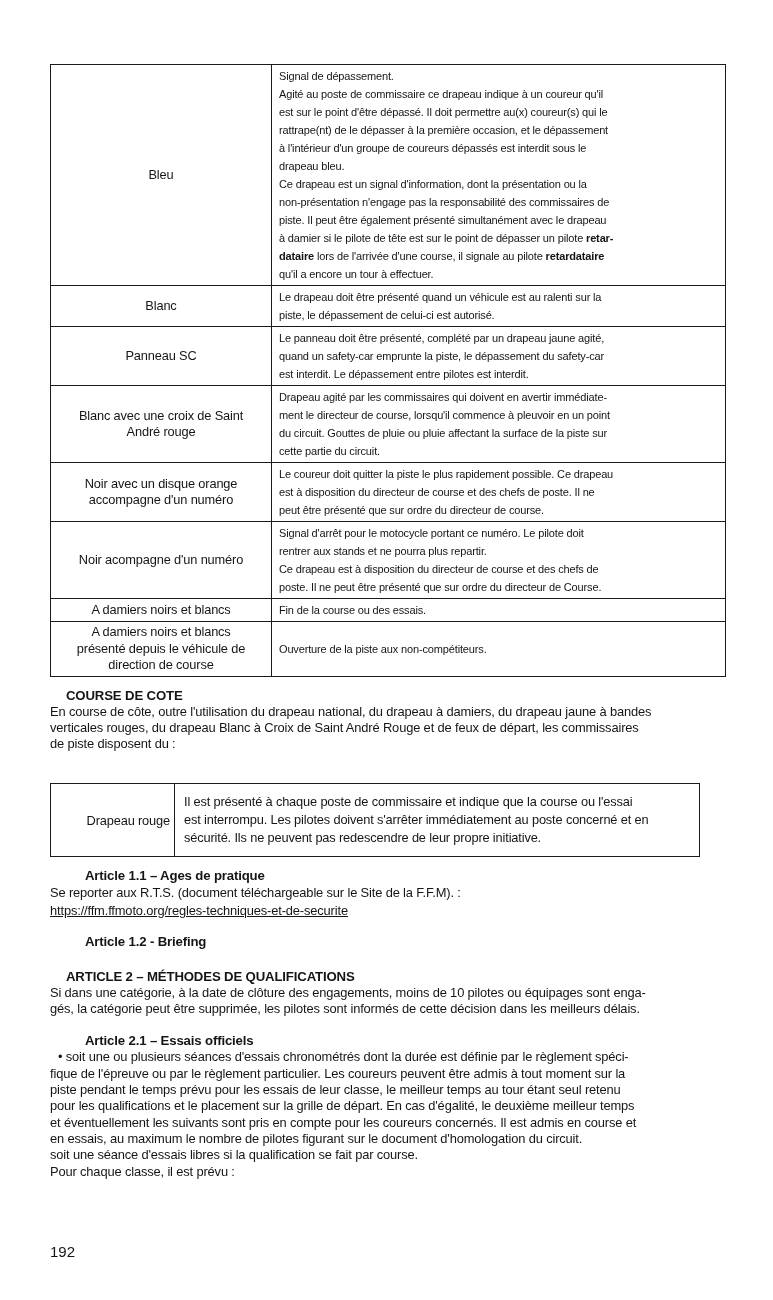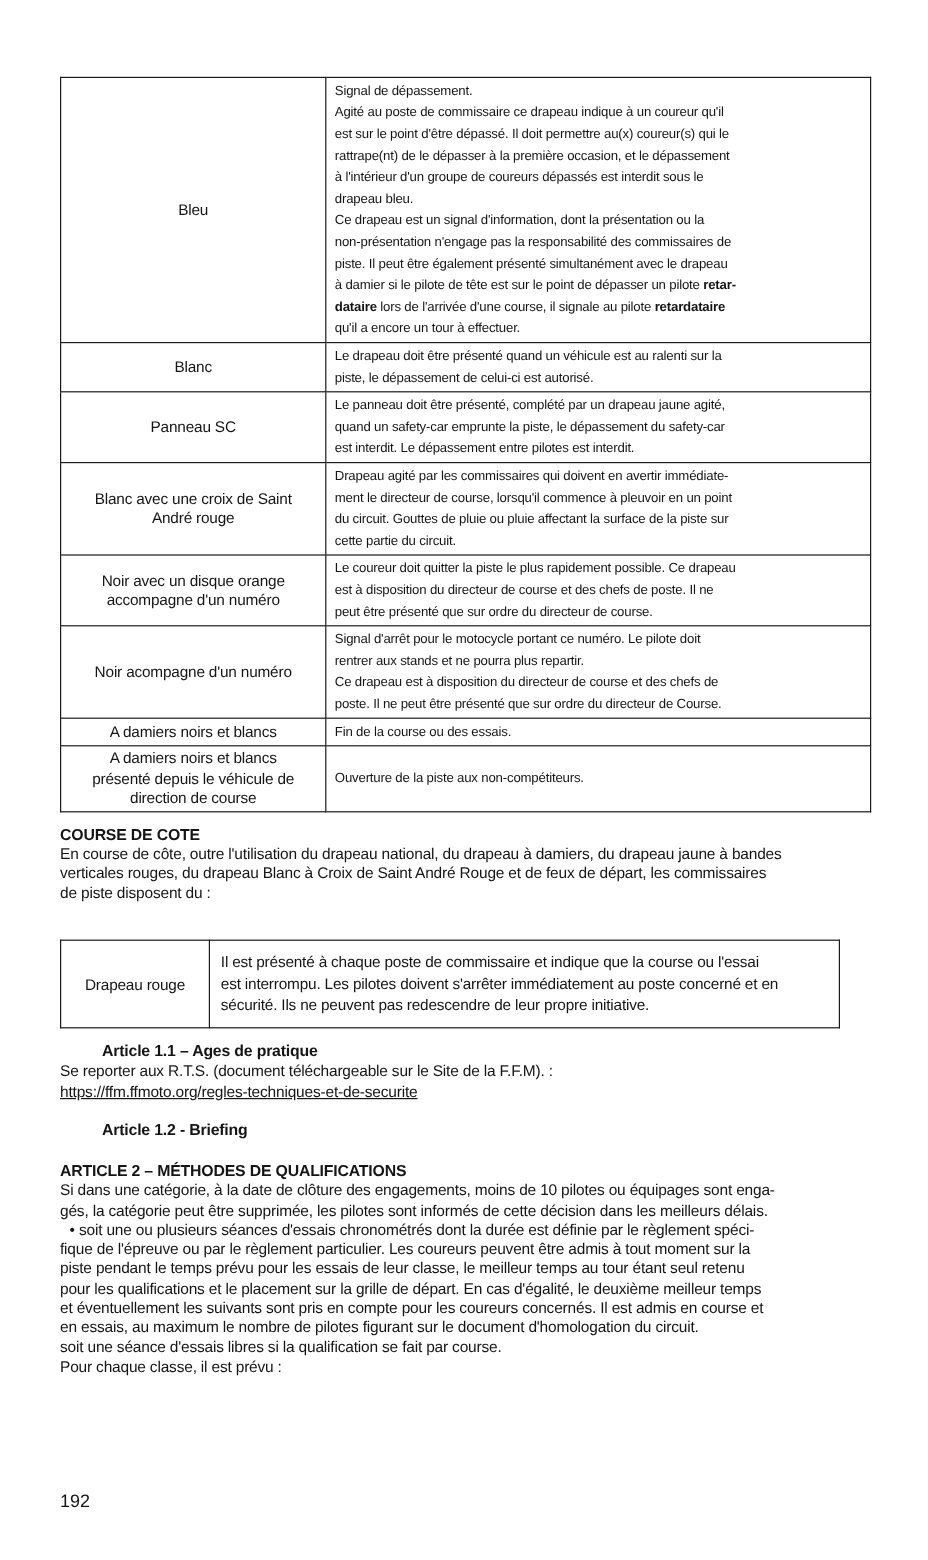--- a/index.html
+++ b/index.html
@@ -20,24 +20,24 @@
     font-size:12.8px;line-height:16.5px;white-space:pre-line;
   }
   table.flags td.dc{
     padding:2px 6px 2px 7px;font-size:11px;line-height:18px;
     white-space:pre-line;text-align:left;
   }
 
   
   table.red{width:650px;border-collapse:collapse;table-layout:fixed;margin-top:31px;}
   table.red td{border:1.2px solid #1a1a1a;vertical-align:middle;}
-  table.red td.fc{width:115px;text-align:center;font-size:12.8px;padding:2px 4px;}
+  table.red td.fc{width:115px;text-align:right;font-size:12.8px;padding:2px 4px;}
   table.red td.dc{padding:9px 6px 9px 9px;font-size:12.8px;line-height:18px;white-space:pre-line;}
 
-  .h-main{font-weight:bold;font-size:13.2px;line-height:16px;margin-top:11px;}
+  .h-main{font-weight:bold;font-size:13.2px;line-height:16px;margin-top:11px;margin-left:16px;}
   .h-art{font-weight:bold;font-size:13.2px;line-height:16.3px;margin-left:35px;}
   .para{font-size:12.9px;line-height:16.3px;white-space:pre-line;}
   .mt15{margin-top:15px;}
   .mt18{margin-top:18px;}
   .mt16{margin-top:16px;}
   .mt11{margin-top:11px;}
   .bullet{text-indent:8px;}
   a.doclink{color:#151515;text-decoration:underline;font-size:12.9px;line-height:16.3px;}
   .pagenum{position:absolute;left:50px;top:1243px;font-size:15px;letter-spacing:0;}
   b{font-weight:bold;}
@@ -119,20 +119,21 @@
     <div class="h-art mt11">Article 1.1 – Ages de pratique</div>
     <div class="para">Se reporter aux R.T.S. (document téléchargeable sur le Site de la F.F.M). :</div>
     <div><a class="doclink" href="#">https://ffm.ffmoto.org/regles-techniques-et-de-securite</a></div>
 
     <div class="h-art mt15">Article 1.2 - Briefing</div>
 
     <div class="h-main mt18">ARTICLE 2 – MÉTHODES DE QUALIFICATIONS</div>
     <div class="para">Si dans une catégorie, à la date de clôture des engagements, moins de 10 pilotes ou équipages sont enga-
 gés, la catégorie peut être supprimée, les pilotes sont informés de cette décision dans les meilleurs délais.</div>
 
+    <div class="h-art mt16">Article 2.1 – Essais officiels</div>
     <div class="para bullet">• soit une ou plusieurs séances d'essais chronométrés dont la durée est définie par le règlement spéci-
 fique de l'épreuve ou par le règlement particulier. Les coureurs peuvent être admis à tout moment sur la
 piste pendant le temps prévu pour les essais de leur classe, le meilleur temps au tour étant seul retenu
 pour les qualifications et le placement sur la grille de départ. En cas d'égalité, le deuxième meilleur temps
 et éventuellement les suivants sont pris en compte pour les coureurs concernés. Il est admis en course et
 en essais, au maximum le nombre de pilotes figurant sur le document d'homologation du circuit.
 soit une séance d'essais libres si la qualification se fait par course.</div>
     <div class="para">Pour chaque classe, il est prévu :</div>
 
   </div>

